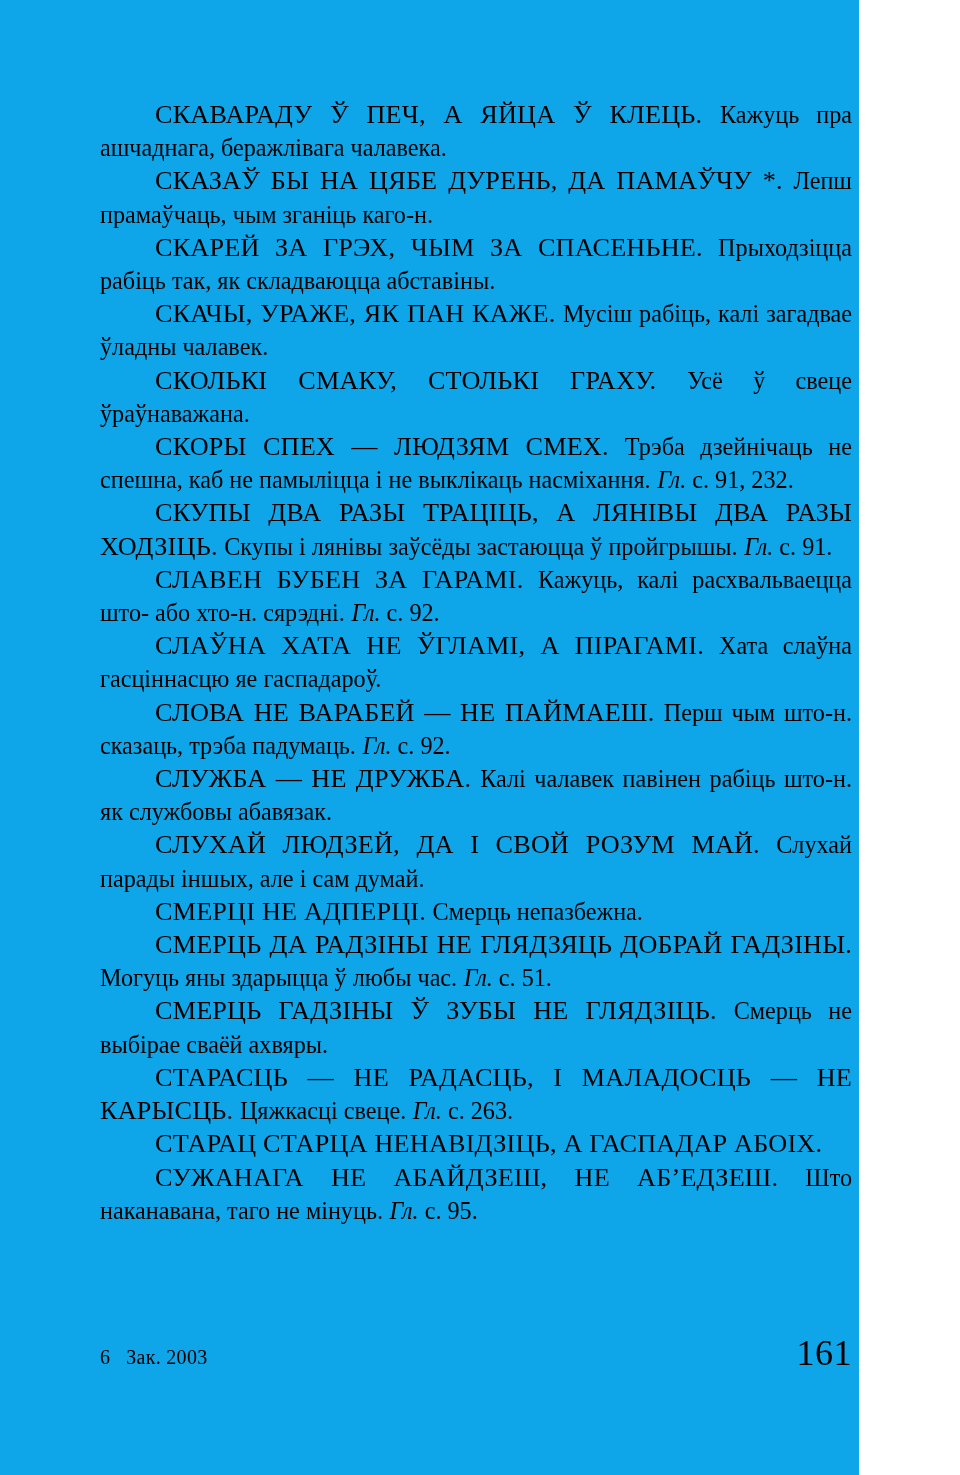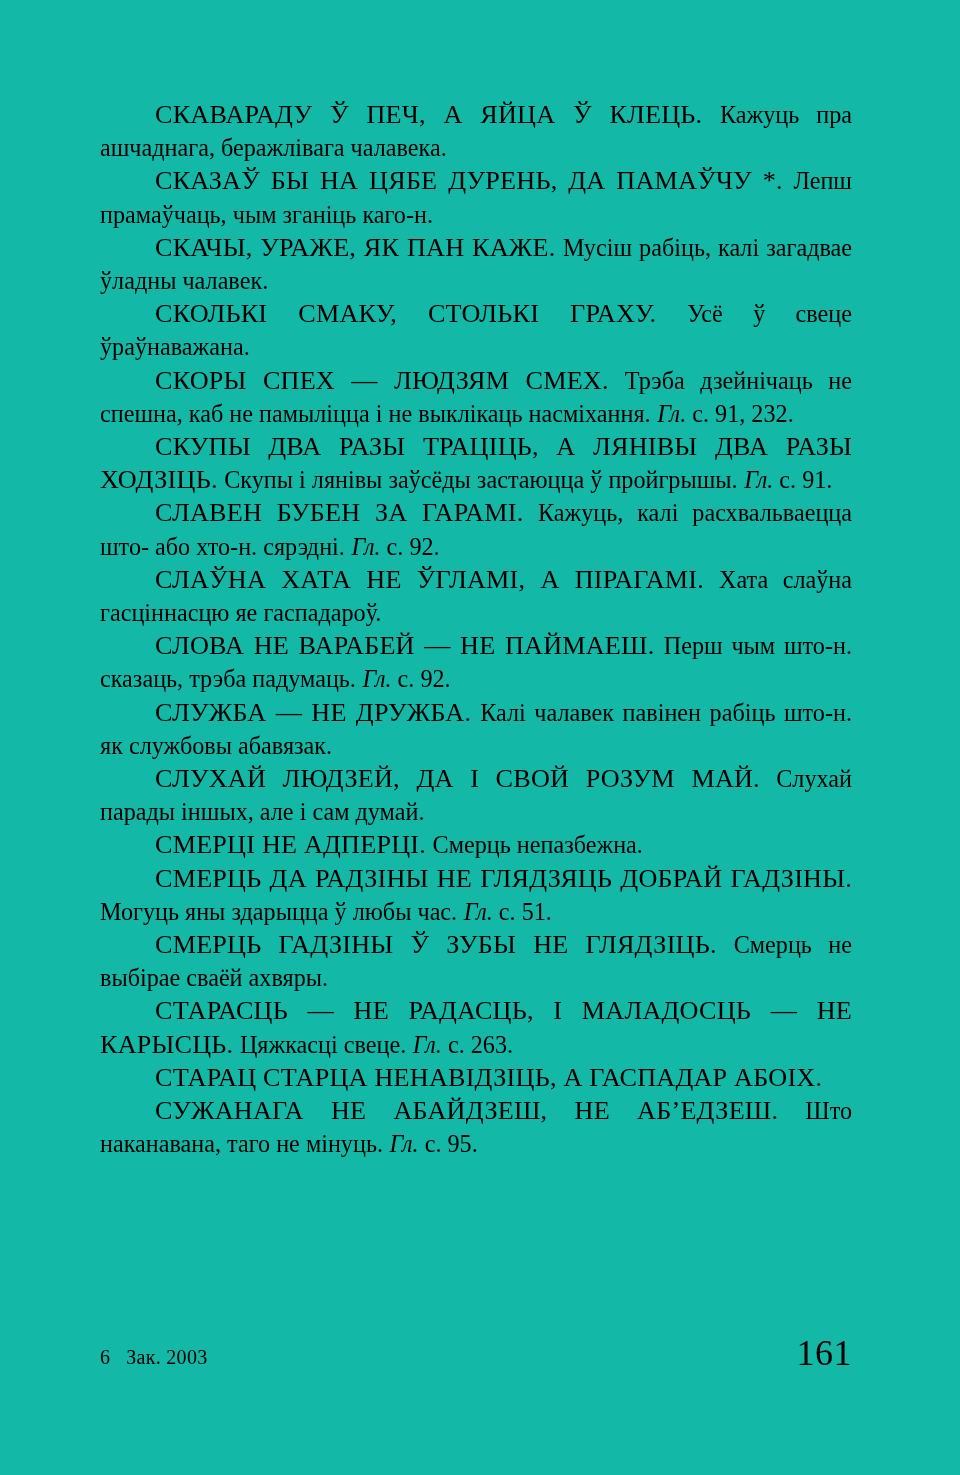--- a/index.html
+++ b/index.html
@@ -12,23 +12,23 @@
     height: 1475px;
     position: relative;
     font-family: "Liberation Serif", "DejaVu Serif", serif;
     color: #000000;
     overflow: hidden;
   }
 
   #page {
     position: absolute;
     left: 0; top: 0;
-    width: 960px;
+    width: 859px;
     height: 1475px;
-    background: #14b8a6;
+    background: #0ea5e9;
   }
 
   #content {
     position: absolute;
     left: 100px;
     top: 98px;
     width: 752px;
   }
 
   .entry {
@@ -94,20 +94,24 @@
     <p class="entry">
       <span class="hw">СКАВАРАДУ Ў ПЕЧ, А ЯЙЦА Ў КЛЕЦЬ.</span>
       <span class="gl">Кажуць пра ашчаднага, беражлівага чалавека.</span>
     </p>
 
     <p class="entry">
       <span class="hw">СКАЗАЎ БЫ НА ЦЯБЕ ДУРЕНЬ, ДА ПАМАЎЧУ *.</span>
       <span class="gl">Лепш прамаўчаць, чым зганіць каго-н.</span>
     </p>
 
+    <p class="entry">
+      <span class="hw">СКАРЕЙ ЗА ГРЭХ, ЧЫМ ЗА СПАСЕНЬНЕ.</span>
+      <span class="gl">Прыходзіцца рабіць так, як складваюцца абставіны.</span>
+    </p>
 
     <p class="entry">
       <span class="hw">СКАЧЫ, УРАЖЕ, ЯК ПАН КАЖЕ.</span>
       <span class="gl">Мусіш рабіць, калі загадвае ўладны чалавек.</span>
     </p>
 
 
     <p class="entry">
       <span class="hw">СКОЛЬКІ СМАКУ, СТОЛЬКІ ГРАХУ.</span>
       <span class="gl">Усё ў свеце ўраўнаважана.</span>

